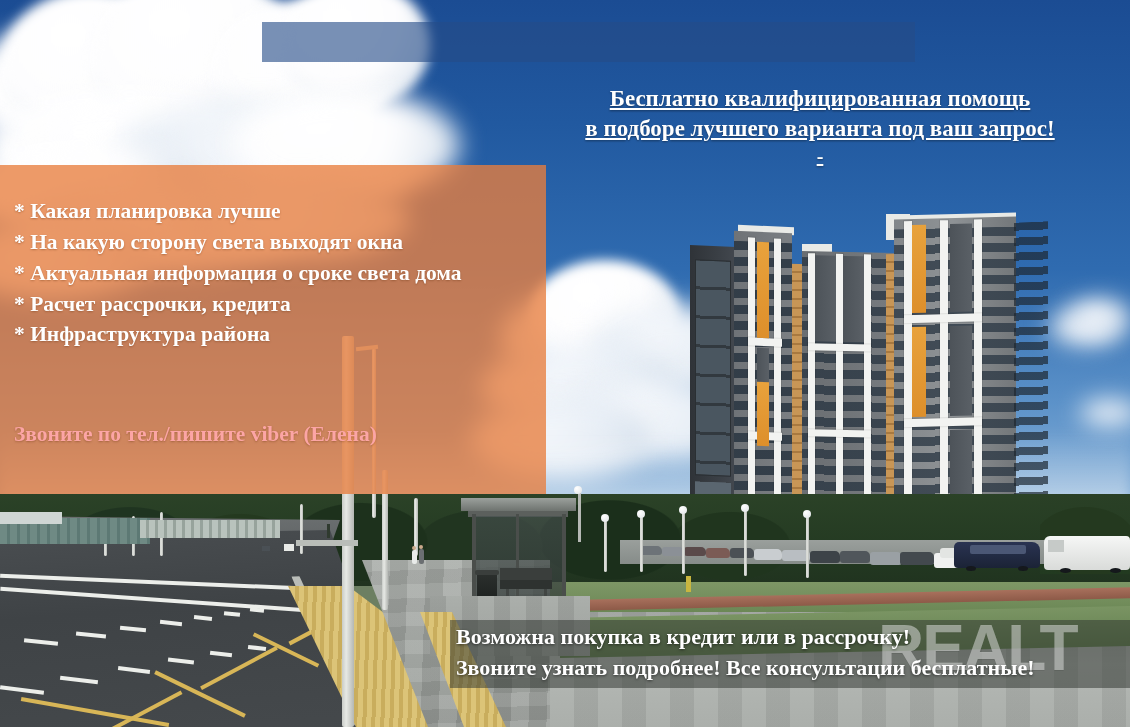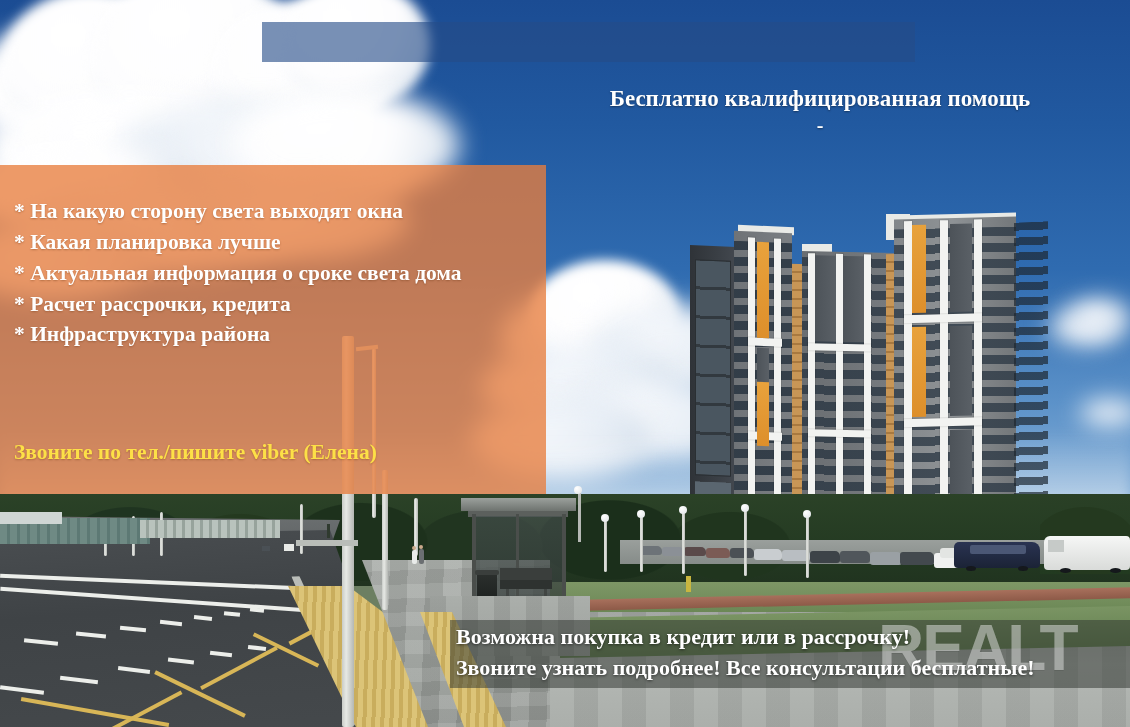--- a/index.html
+++ b/index.html
@@ -192,36 +192,37 @@
     font-size:29px; font-weight:bold; color:#ffffff; letter-spacing:0.1px;
     text-shadow:0 1px 2px rgba(0,0,0,.45);
     white-space:nowrap;
   }
 
   .sub-block {
     position:absolute; left:560px; top:84px; width:520px;
     text-align:center; color:#fff;
     font-size:23px; font-weight:bold; line-height:1.32;
     text-shadow:0 1px 2px rgba(0,0,0,.40);
+    text-decoration:underline;
   }
   .sub-dash { font-size:20px; line-height:1.1; }
 
   .panel {
     position:absolute; left:0px; top:165px; width:546px; height:329px;
     background:rgba(232,125,62,0.78);
   }
   .panel-list {
     position:absolute; left:14px; top:196px; width:540px;
     color:#fff; font-size:21.5px; font-weight:bold; line-height:1.435;
     text-shadow:0 1px 2px rgba(90,40,10,.35);
   }
   .panel-list .li { white-space:nowrap; }
   .panel-call {
-    position:absolute; left:14px; top:440px; width:540px;
-    color:#fde047; font-size:21.5px; font-weight:bold;
+    position:absolute; left:14px; top:422px; width:540px;
+    color:#fca5a5; font-size:21.5px; font-weight:bold;
     text-shadow:0 1px 2px rgba(90,40,10,.35);
     white-space:nowrap;
   }
 
   .bot-band {
     position:absolute; left:450px; top:620px; width:680px; height:68px;
     background:rgba(48,54,48,0.52);
   }
   .bot-text {
     position:absolute; left:456px; top:621px; width:680px;
@@ -479,27 +480,28 @@
   <div style="position:absolute;left:578px;top:492px;width:3px;height:50px;background:#b6b9b5;"></div>
   <div class="lampball" style="left:574px;top:486px;"></div>
 
   <div style="position:absolute;left:430px;top:596px;width:160px;height:60px;background:repeating-linear-gradient(90deg,rgba(0,0,0,.06) 0 16px,rgba(255,255,255,.06) 16px 32px),linear-gradient(180deg,#a6aaa6,#989c98);"></div>
   <div style="position:absolute;left:420px;top:612px;width:130px;height:115px;background:repeating-linear-gradient(92deg,#dcc478 0 5px,#c9ad5d 5px 9px);clip-path:polygon(0 0,32px 0,86px 115px,44px 115px);"></div>
 
   <div class="title-band"></div>
 
   <div class="sub-block">
     <div>Бесплатно квалифицированная помощь</div>
+    <div>в подборе лучшего варианта под ваш запрос!</div>
     <div class="sub-dash">-</div>
   </div>
 
   <div class="panel"></div>
   <div class="panel-list">
+    <div class="li">* Какая планировка лучше</div>
     <div class="li">* На какую сторону света выходят окна</div>
-    <div class="li">* Какая планировка лучше</div>
     <div class="li">* Актуальная информация о сроке света дома</div>
     <div class="li">* Расчет рассрочки, кредита</div>
     <div class="li">* Инфраструктура района</div>
   </div>
   <div class="panel-call">Звоните по тел./пишите viber (Елена)</div>
 
   <div class="bot-band"></div>
   <div class="watermark">REALT</div>
   <div class="bot-text">
     <div>Возможна покупка в кредит или в рассрочку!</div>

